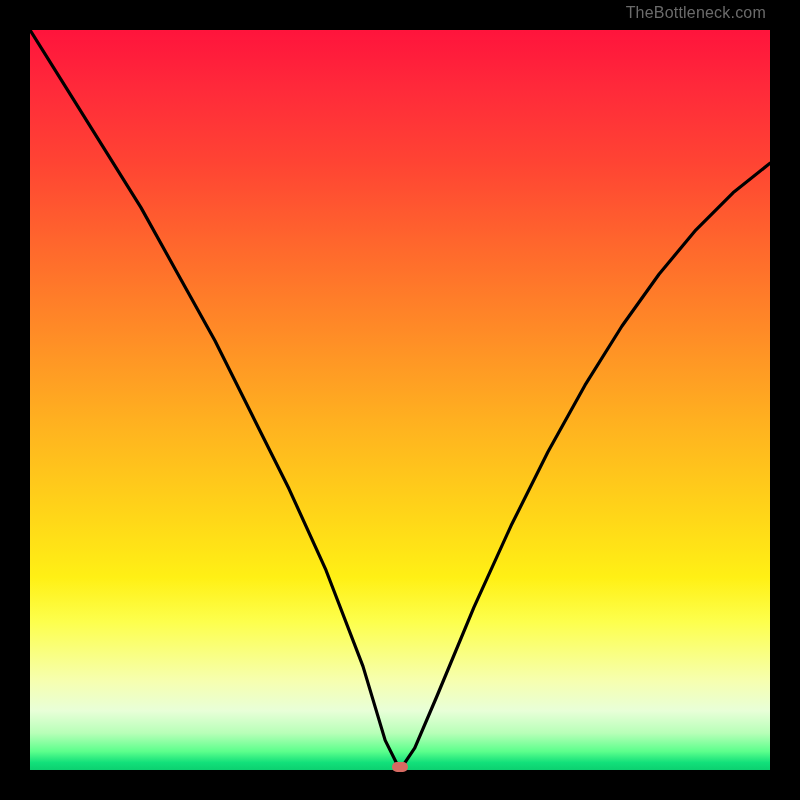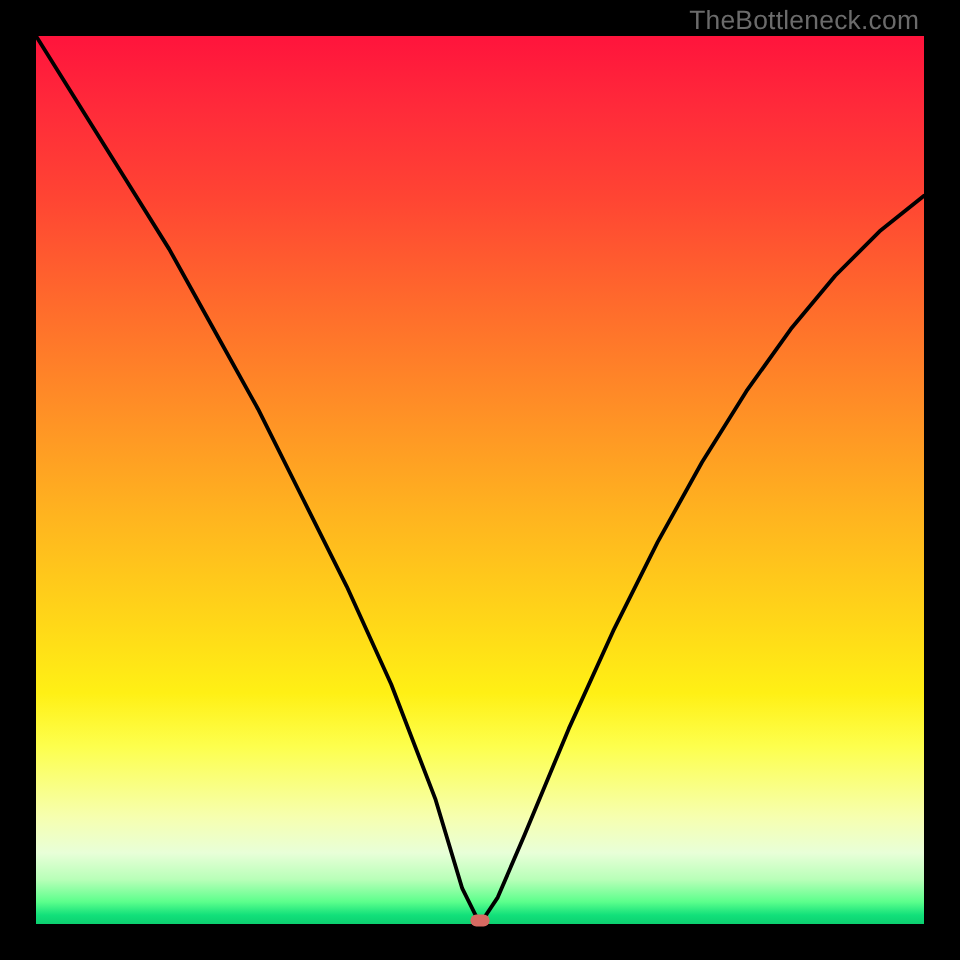--- a/index.html
+++ b/index.html
@@ -41,21 +41,21 @@
       #5cff8c 97.5%,
       #12e07a 99%,
       #0cd070 100%
     );
   }
   .watermark {
     position: absolute;
     top: 4px;
     right: 34px;
     color: #6b6b6b;
-    font-size: 22px;
+    font-size: 16px;
     letter-spacing: 0.2px;
     user-select: none;
   }
   svg.curve {
     position: absolute;
     left: 0;
     top: 0;
     width: 740px;
     height: 740px;
   }

